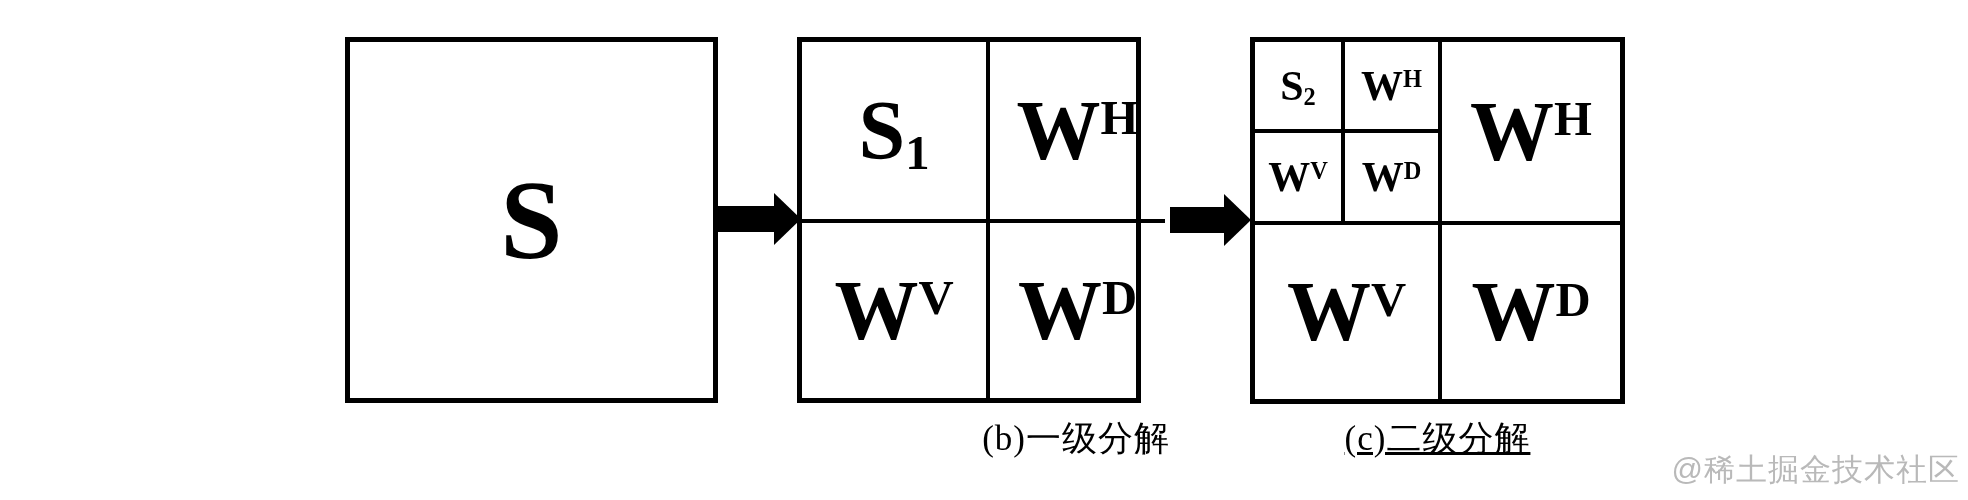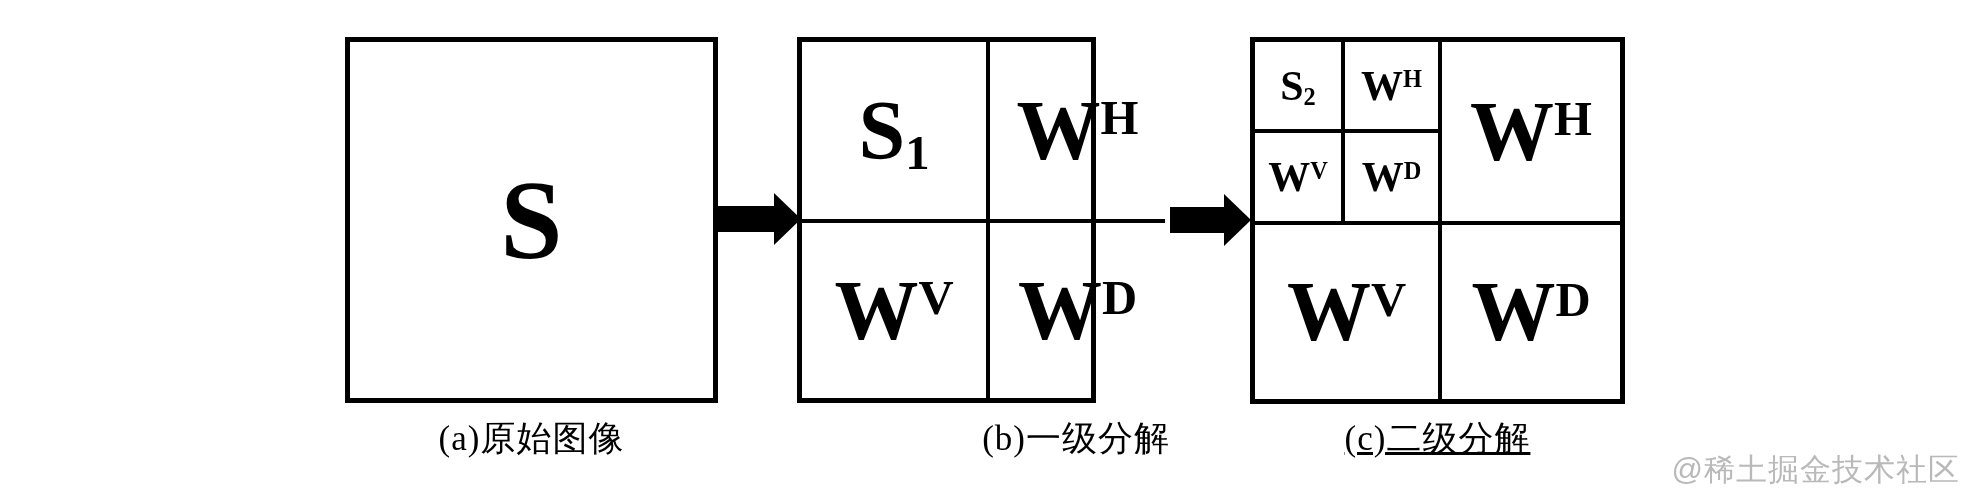--- a/index.html
+++ b/index.html
@@ -12,21 +12,21 @@
   }
   .stage { position: absolute; left: 0; top: 0; width: 1968px; height: 500px; }
 
   .square {
     position: absolute;
     box-sizing: border-box;
     border: 5px solid #000;
     background: #fff;
   }
   #sq-a { left: 345px; top: 37px;  width: 373px; height: 366px; }
-  #sq-b { left: 797px; top: 37px;  width: 299px; height: 366px; }
+  #sq-b { left: 797px; top: 37px;  width: 344px; height: 366px; }
   #sq-c { left: 1250px; top: 37px; width: 375px; height: 367px; }
 
   .vline, .hline { position: absolute; background: #000; }
 
   
   #sq-b .v-mid { left: 184px; top: 0; width: 4px; height: 356px; }
   #sq-b .h-mid { left: 0; top: 177px; width: 363px; height: 4px; }
 
   
   #sq-c .v-mid { left: 183px; top: 0; width: 4px; height: 357px; }
@@ -106,21 +106,20 @@
 </head>
 <body>
 
 <div class="stage">
 
   <div class="square" id="sq-a">
     <div class="cell fill">
       <span class="lbl fz-huge"><span>S</span></span>
     </div>
   </div>
-  <div class="caption" id="cap-a">(a)原始图像</div>
 
   <div class="arrow" id="arrow-1">
     <div class="shaft"></div>
     <div class="head"></div>
   </div>
 
   <div class="square" id="sq-b">
     <div class="vline v-mid"></div>
     <div class="hline h-mid"></div>
 

